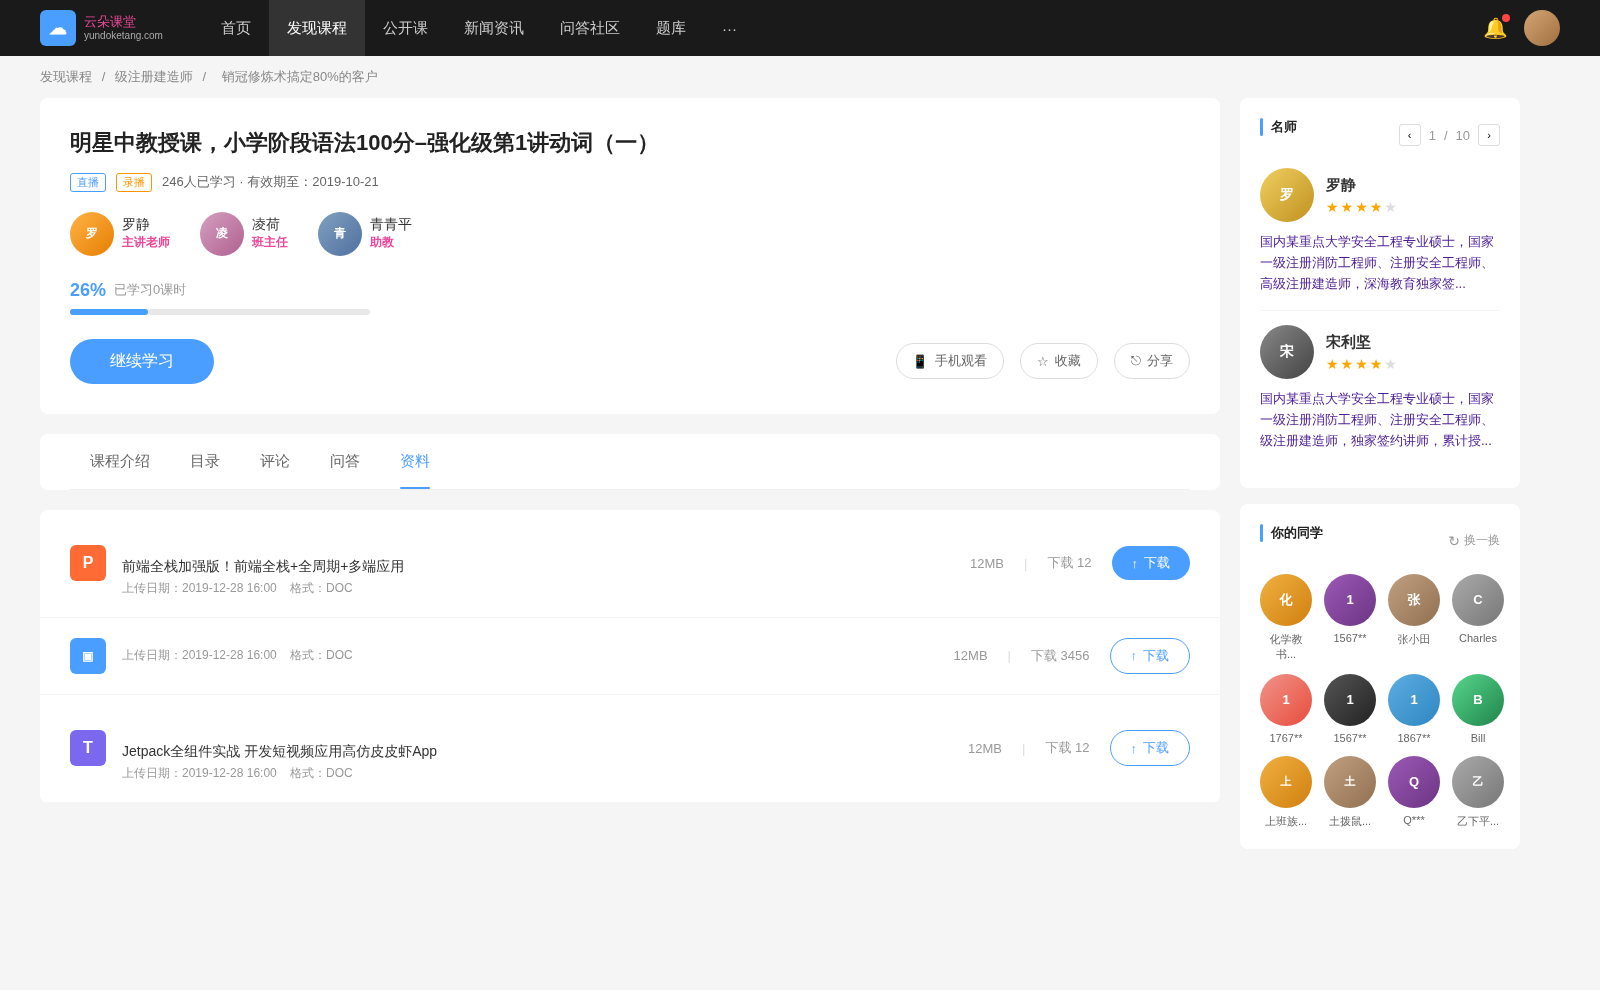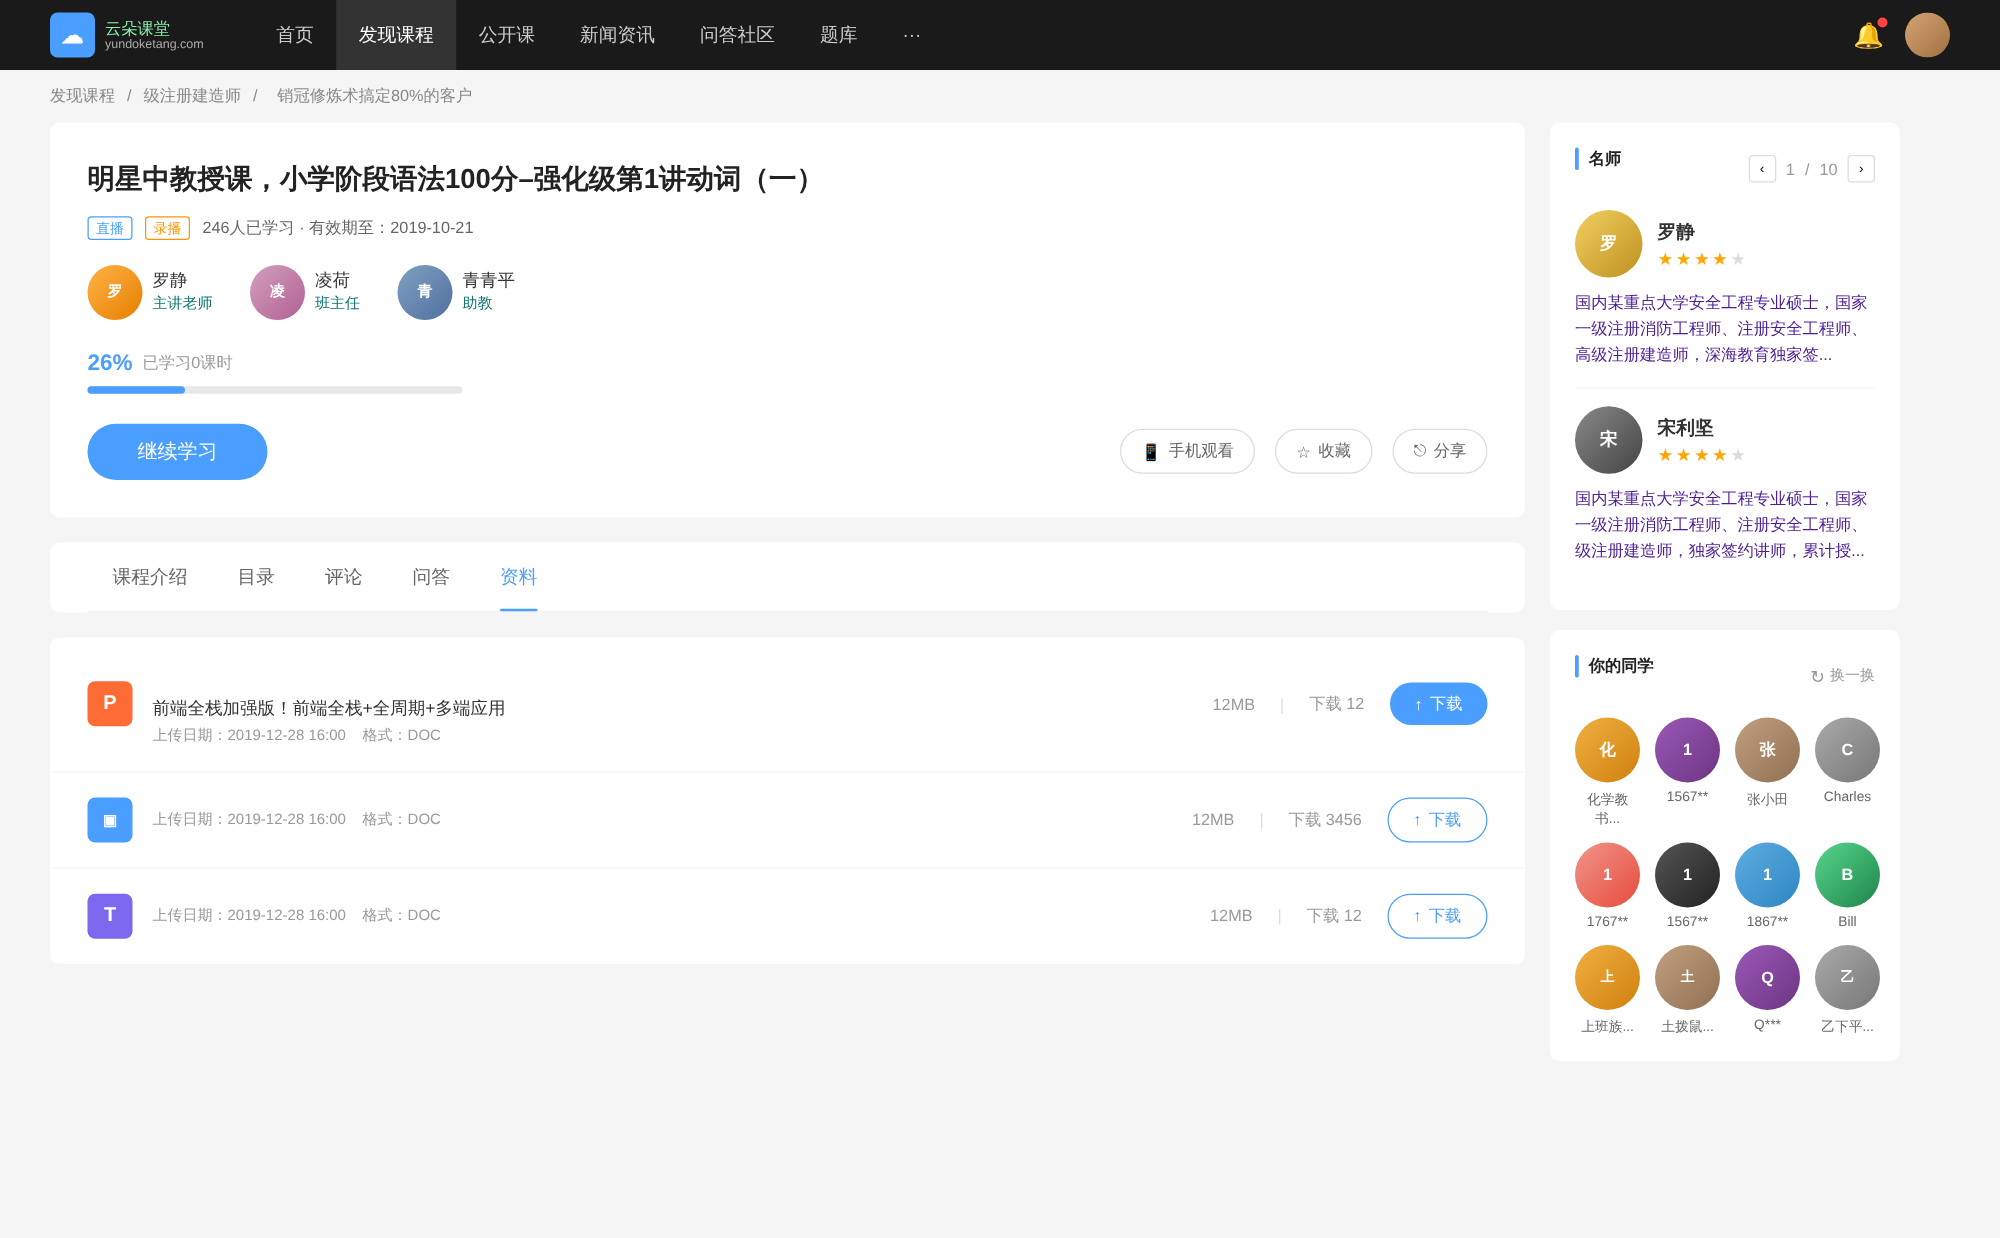--- a/index.html
+++ b/index.html
@@ -2,21 +2,21 @@
 <html><head>
   <meta charset="utf-8">
   <style>
     * { box-sizing: border-box; margin: 0; padding: 0; }
     body { font-family: -apple-system, BlinkMacSystemFont, 'PingFang SC', 'Microsoft YaHei', sans-serif; background: #f5f5f5; font-size: 14px; color: #333; }
 
     
     .nav { background: #1a1a1a; height: 56px; display: flex; align-items: center; padding: 0 40px; }
     .nav-logo { display: flex; align-items: center; margin-right: 40px; }
     .nav-logo-icon { width: 36px; height: 36px; background: #4a9eff; border-radius: 6px; display: flex; align-items: center; justify-content: center; color: white; font-size: 18px; font-weight: bold; margin-right: 8px; }
-    .nav-logo-text { color: #86efac; font-size: 13px; line-height: 1.2; }
+    .nav-logo-text { color: #ec4899; font-size: 13px; line-height: 1.2; font-family: Liberation Mono, monospace; }
     .nav-logo-sub { font-size: 10px; color: #aaa; }
     .nav-items { display: flex; align-items: center; gap: 0; flex: 1; }
     .nav-item { color: #ccc; padding: 0 18px; height: 56px; display: flex; align-items: center; cursor: pointer; font-size: 15px; }
     .nav-item.active { background: #333; color: white; }
     .nav-right { display: flex; align-items: center; gap: 16px; margin-left: auto; }
     .nav-bell { color: #ccc; font-size: 20px; position: relative; cursor: pointer; }
     .nav-bell-dot { width: 8px; height: 8px; background: #ff4444; border-radius: 50%; position: absolute; top: -2px; right: -2px; }
     .nav-avatar { width: 36px; height: 36px; border-radius: 50%; background: #c0a080; overflow: hidden; cursor: pointer; }
     .nav-avatar-img { width: 100%; height: 100%; background: linear-gradient(135deg, #d4a574, #a07040); }
 
@@ -36,21 +36,21 @@
     .course-title { font-size: 22px; font-weight: 600; color: #222; margin-bottom: 14px; line-height: 1.4; }
     .course-meta { display: flex; align-items: center; gap: 10px; margin-bottom: 20px; font-size: 13px; color: #666; }
     .badge { border: 1px solid; border-radius: 3px; padding: 1px 6px; font-size: 11px; }
     .badge-live { border-color: #4a9eff; color: #4a9eff; }
     .badge-record { border-color: #ff9500; color: #ff9500; }
     .course-teachers { display: flex; align-items: center; gap: 30px; margin-bottom: 24px; }
     .teacher-item { display: flex; align-items: center; gap: 8px; }
     .teacher-avatar { width: 44px; height: 44px; border-radius: 50%; overflow: hidden; }
     .teacher-info { }
     .teacher-name { font-size: 14px; color: #333; font-weight: 500; }
-    .teacher-role { font-size: 12px; color: #0f766e; }
+    .teacher-role { font-size: 12px; color: #ec4899; font-weight: bold; }
     .progress-section { margin-bottom: 24px; }
     .progress-label { display: flex; align-items: center; gap: 8px; margin-bottom: 8px; }
     .progress-pct { font-size: 18px; font-weight: 600; color: #4a9eff; }
     .progress-desc { font-size: 13px; color: #999; }
     .progress-bar-bg { width: 300px; height: 6px; background: #e8e8e8; border-radius: 3px; }
     .progress-bar-fill { height: 100%; background: #4a9eff; border-radius: 3px; }
     .course-actions { display: flex; align-items: center; gap: 16px; }
     .btn-continue { background: #4a9eff; color: white; border: none; border-radius: 24px; padding: 12px 40px; font-size: 16px; cursor: pointer; font-weight: 500; }
     .action-btns { display: flex; gap: 16px; margin-left: auto; }
     .action-btn { border: 1px solid #ddd; background: white; border-radius: 20px; padding: 8px 16px; font-size: 13px; color: #666; cursor: pointer; display: flex; align-items: center; gap: 6px; }
@@ -270,20 +270,21 @@
         </div>
         <button class="btn-download">
           <span>↑</span>
           <span>下载</span>
         </button>
       </div>
 
       <div class="resource-item">
         <div class="resource-icon resource-icon-t">T</div>
         <div class="resource-info">
+          <div class="resource-title">Jetpack全组件实战 开发短视频应用高仿皮皮虾App</div>
           <div class="resource-meta">
             <span>上传日期：2019-12-28  16:00</span>
             &nbsp;&nbsp;
             <span>格式：DOC</span>
           </div>
         </div>
         <div class="resource-stats">
           <span>12MB</span>
           <span class="resource-stats-sep">|</span>
           <span>下载 12</span>

